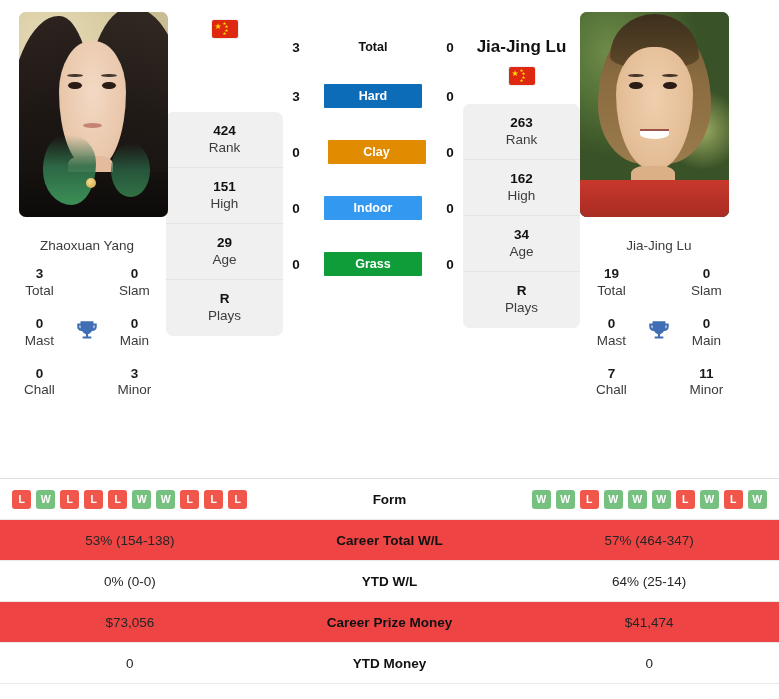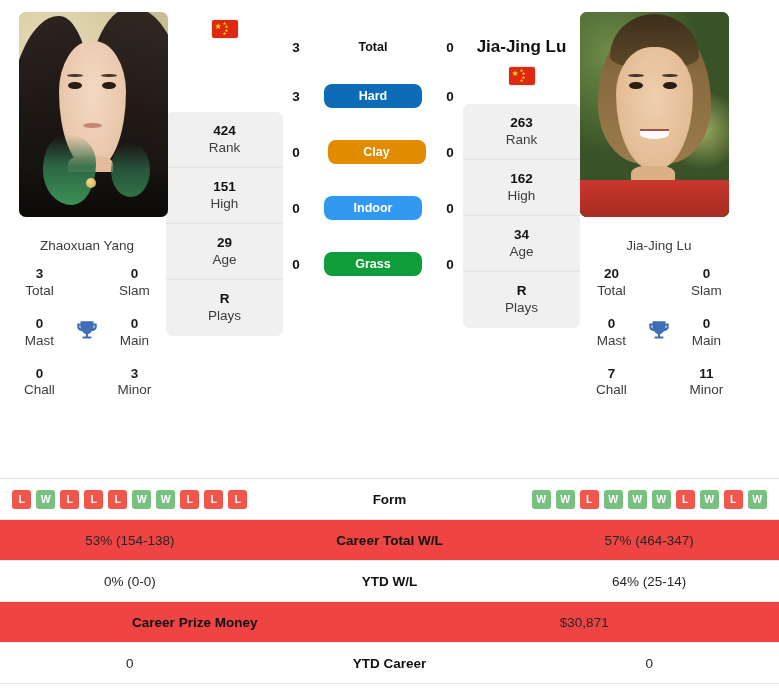--- a/index.html
+++ b/index.html
@@ -203,21 +203,21 @@
     width: 26px; text-align:center;
     font-size: 13.5px; font-weight: 700; color:#111;
   }
   .surf-label-plain {
     flex: 1; text-align:center;
     font-size: 12.5px; font-weight: 700; color:#111;
   }
   .surf-badge {
     flex: 0 0 98px;
     height: 24px; line-height: 24px;
-    border-radius: 8px;
+    border-radius: 1px;
     text-align:center;
     color:#fff; font-size: 12.5px; font-weight: 700;
   }
 
   
   .table { border-top: 1px solid #e0e0e0; }
   .trow {
     display: flex; align-items: center;
     height: 41px;
     border-bottom: 1px solid #e9e9e9;
@@ -401,21 +401,21 @@
           <div class="ph-brow r"></div>
         <div class="ph-eye l"></div>
           <div class="ph-eye r"></div>
         <div class="ph-smile"></div>
         <div class="ph-right-neck"></div>
         <div class="ph-right-shirt"></div>
       </div>
       <div class="photo-name">Jia-Jing Lu</div>
       <div class="trophy-grid">
         <div class="tg-cell">
-          <div class="tg-num">20</div>
+          <div class="tg-num">19</div>
           <div class="tg-lab">Total</div>
         </div>
         <div class="tg-mid"></div>
         <div class="tg-cell">
           <div class="tg-num">0</div>
           <div class="tg-lab">Slam</div>
         </div>
 
         <div class="tg-cell">
           <div class="tg-num">0</div>
@@ -483,23 +483,24 @@
         <div class="tcell">53% (154-138)</div>
         <div class="tcell mid">Career Total W/L</div>
         <div class="tcell">57% (464-347)</div>
       </div>
       <div class="trow">
         <div class="tcell">0% (0-0)</div>
         <div class="tcell mid">YTD W/L</div>
         <div class="tcell">64% (25-14)</div>
       </div>
       <div class="trow shaded">
+        <div class="tcell">$73,056</div>
         <div class="tcell mid">Career Prize Money</div>
-        <div class="tcell">$30,871</div>
+        <div class="tcell">$41,474</div>
       </div>
       <div class="trow">
         <div class="tcell">0</div>
-        <div class="tcell mid">YTD Career</div>
+        <div class="tcell mid">YTD Money</div>
         <div class="tcell">0</div>
       </div>
     </div>
 
 </div>
 
 </body></html>

